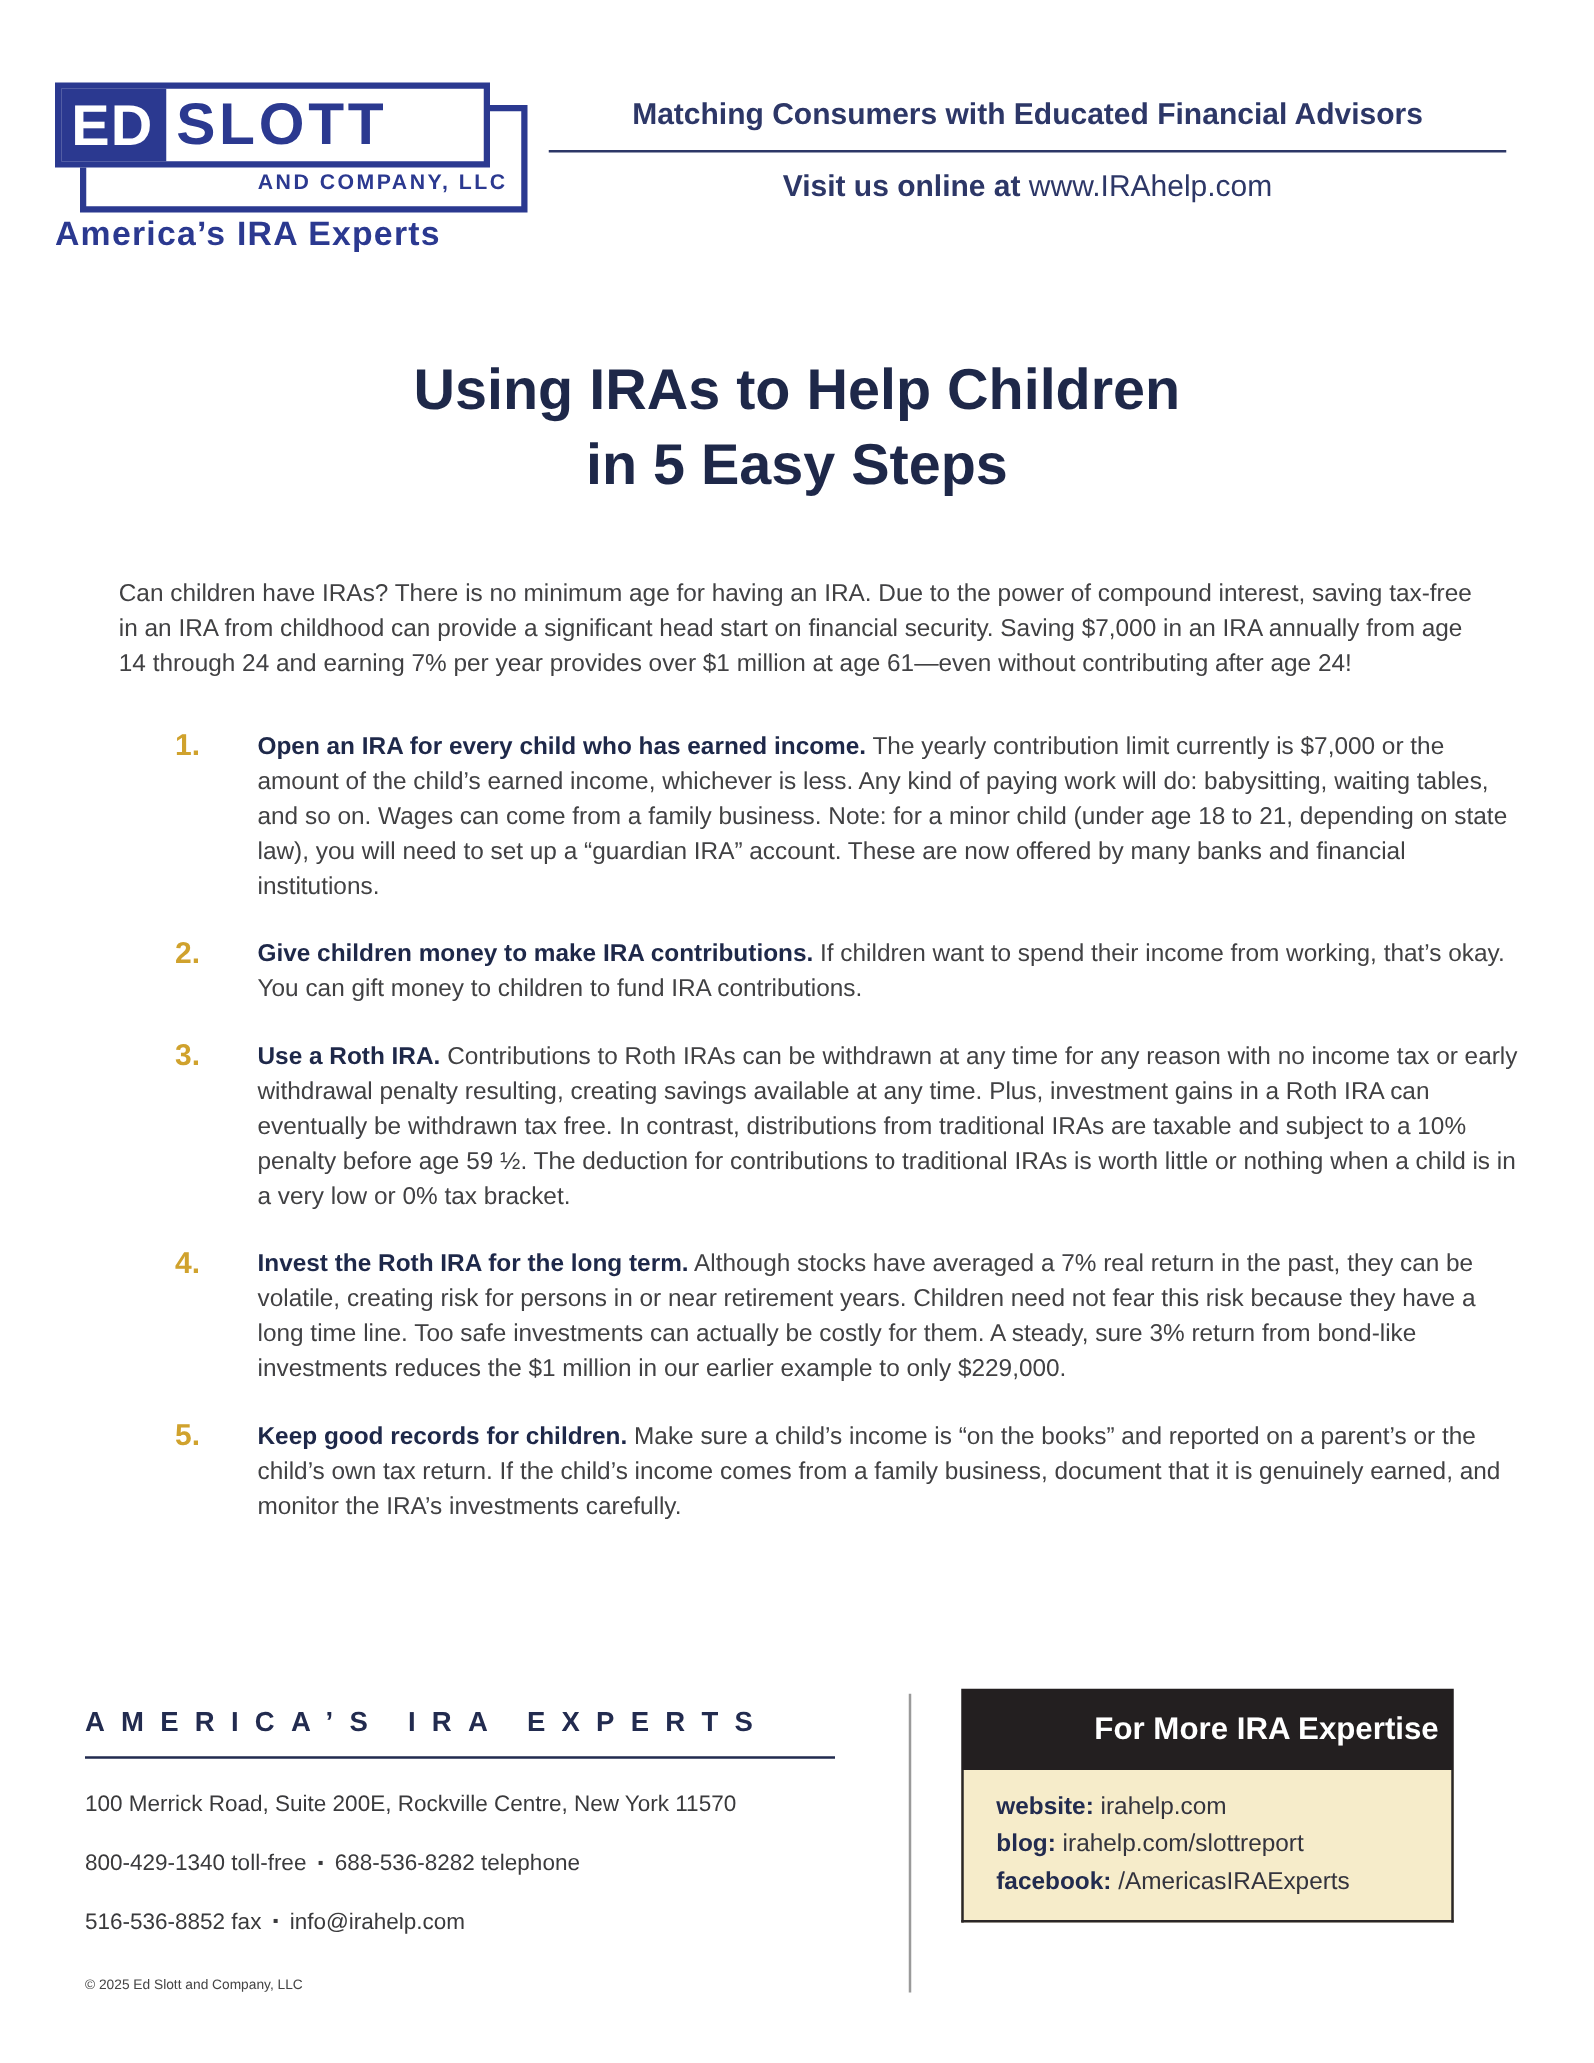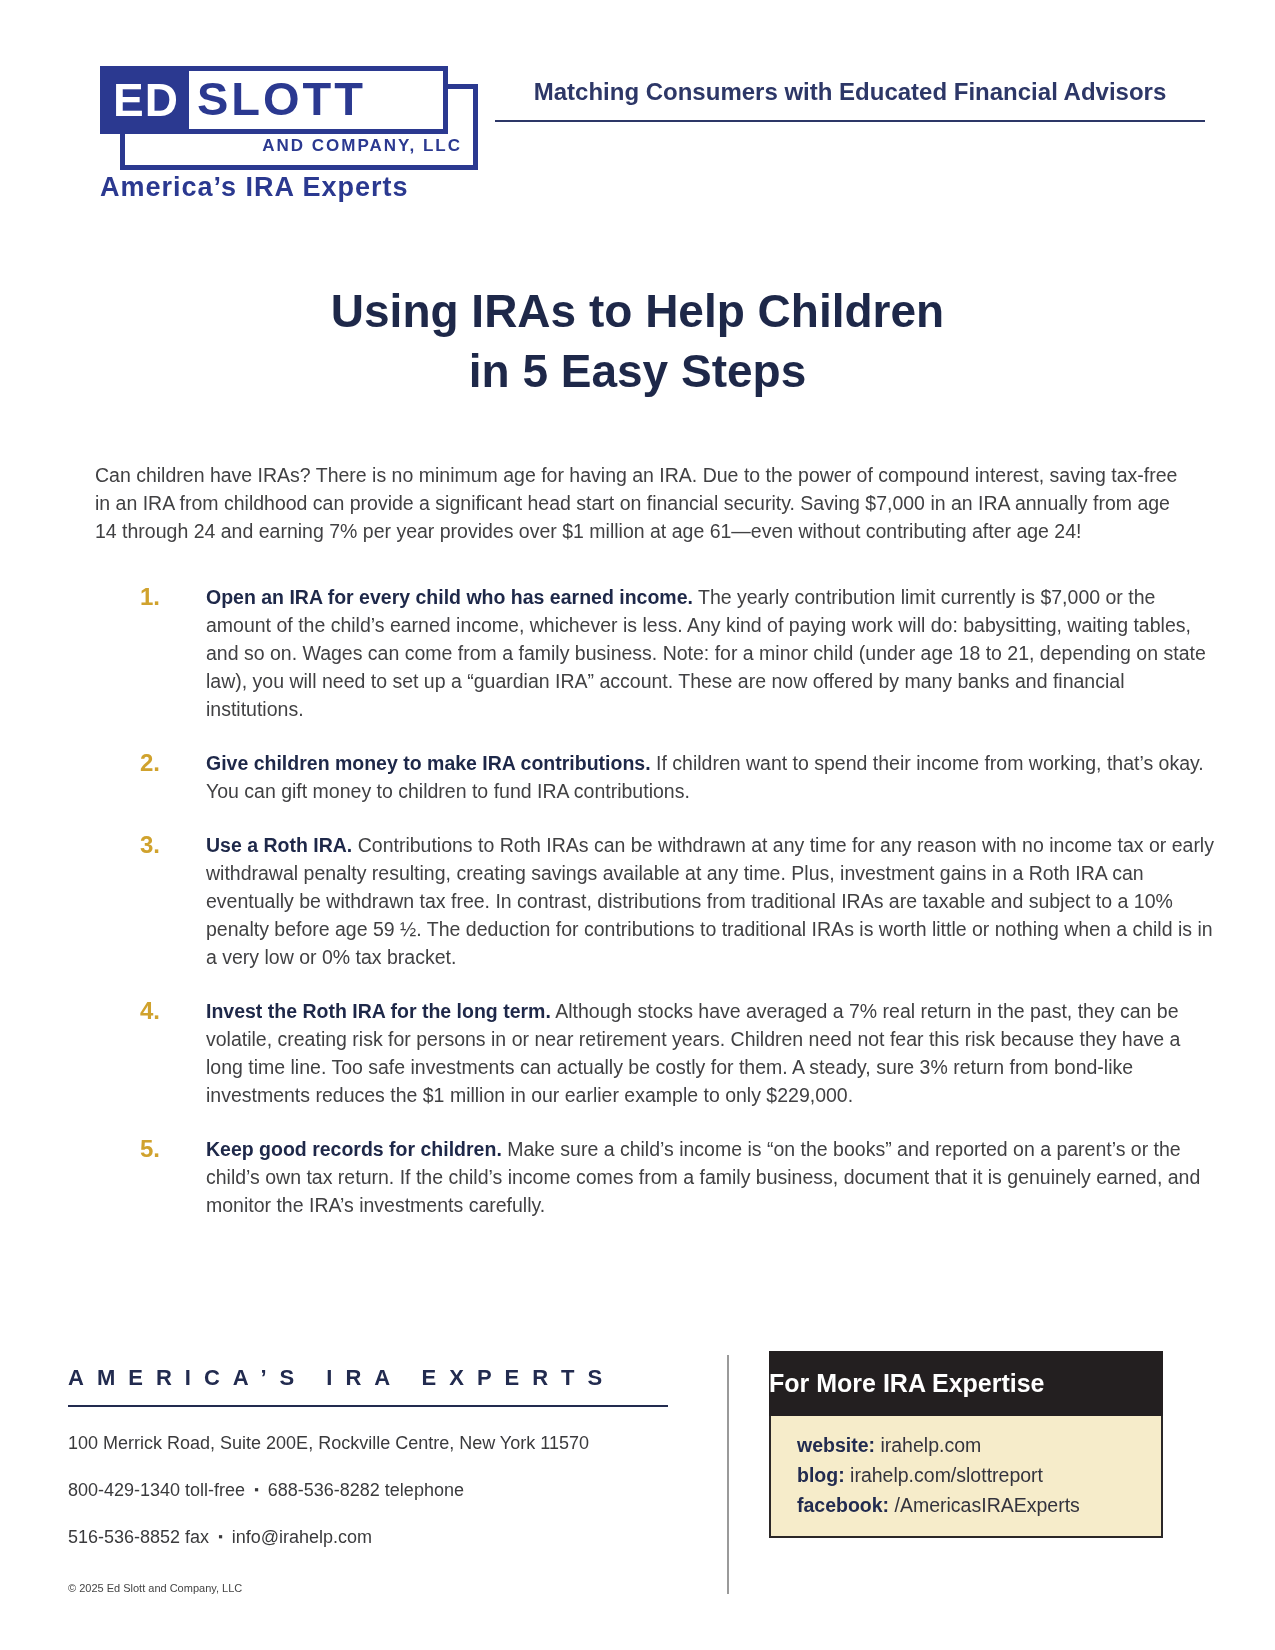--- a/index.html
+++ b/index.html
@@ -7,21 +7,21 @@
     position: relative;
     width: 1275px; height: 1650px;
     margin: 0 auto;
     background: #ffffff;
     font-family: "Liberation Sans", sans-serif;
     color: #414143;
     overflow: hidden;
   }
 
   
-  .header { display: flex; padding: 66px 70px 0 100px; justify-content: center; }
+  .header { display: flex; padding: 66px 70px 0 44px; justify-content: center; }
 
   .logo-wrap { width: 395px; flex-shrink: 0; }
   .logo-box { position: relative; width: 380px; height: 100px; }
   .logo-shadow {
     position: absolute; left: 20px; top: 18px;
     width: 348px; height: 76px;
     border: 5px solid #2b3990; background: #ffffff;
   }
   .logo-main {
     position: absolute; left: 0; top: 0;
@@ -93,22 +93,22 @@
   .experts-rule { border: none; border-top: 2px solid #222b4f; margin: 14px 0 0 0; width: 600px; }
   .footer-line { font-size: 18px; color: #3a3a3c; margin-top: 26px; }
   .footer-line .sep { font-size: 13px; vertical-align: 2px; padding: 0 4px; }
   .footer-copyright { font-size: 11px; color: #444444; margin-top: 34px; }
 
   .footer-divider { width: 2px; background: #9a9a9a; margin: 4px 0 0 34px; }
 
   .footer-box { flex: 1; margin-left: 40px; }
   .footer-box-header {
     background: #231f20; color: #ffffff;
-    font-weight: bold; font-size: 25px; text-align: left;
-    padding: 18px 0;
+    font-weight: bold; font-size: 25px; text-align: right;
+    padding: 18px 12px;
   }
   .footer-box-body {
     background: #f6ecca;
     border: 2px solid #2b2727; border-top: none;
     padding: 14px 0 16px 26px;
   }
   .footer-box-item { font-size: 19.5px; line-height: 30px; color: #33333d; }
   .footer-box-item b { color: #222b4f; }
   a.doclink { color: inherit; text-decoration: none; cursor: pointer; }
 </style>
@@ -124,20 +124,24 @@
         <div class="logo-main">
           <span class="logo-ed">ED</span>
           <span class="logo-slott">SLOTT</span>
         </div>
         <div class="logo-sub">AND COMPANY, LLC</div>
       </div>
       <div class="logo-tagline">America’s IRA Experts</div>
     </div>
     <div class="header-right">
       <div class="header-slogan">Matching Consumers with Educated Financial Advisors</div>
+      <div class="header-visit">
+        <span class="bold">Visit us online at</span>
+        <a class="doclink">www.IRAhelp.com</a>
+      </div>
     </div>
   </div>
 
   <div class="doc-title">
     <div>Using IRAs to Help Children</div>
     <div>in 5 Easy Steps</div>
   </div>
 
   <p class="intro">Can children have IRAs? There is no minimum age for having an IRA. Due to the power of compound interest, saving tax-free in an IRA from childhood can provide a significant head start on financial security. Saving $7,000 in an IRA annually from age 14 through 24 and earning 7% per year provides over $1 million at age 61—even without contributing after age 24!</p>
 

